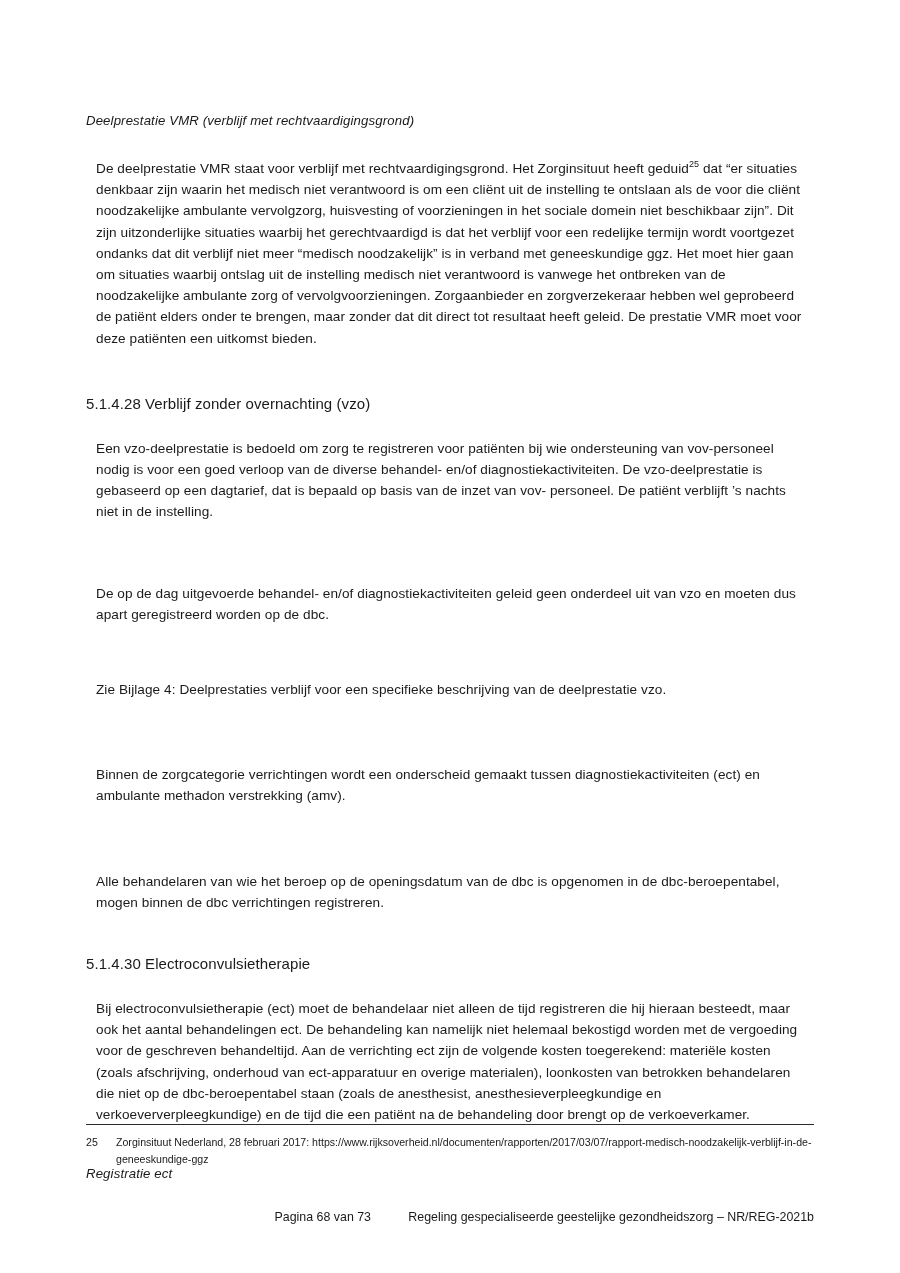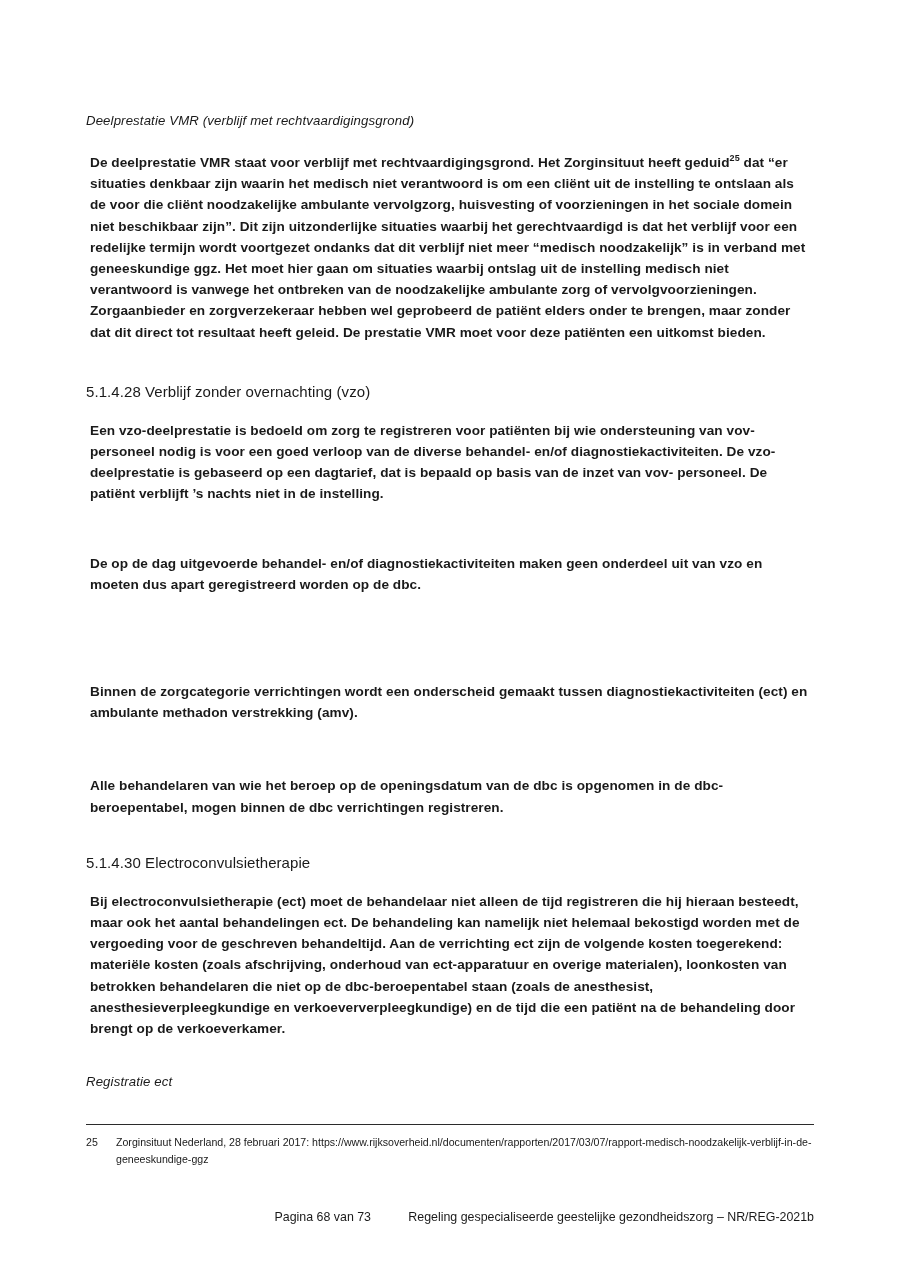--- a/index.html
+++ b/index.html
@@ -20,23 +20,23 @@
     left: 0; top: 0;
     width: 900px;
     height: 962px;
     box-sizing: border-box;
     padding: 112px 86px 0 86px;
   }
   .content {
     width: 728px;
   }
   p, h3, .para {
-    margin: 4px;
+    margin: 10px;
     padding: 0;
-    font-weight: bold;
+    font-weight: normal;
   }
   .italic-head {
     font-style: italic;
     font-size: 13.2px;
     line-height: 18px;
     letter-spacing: 0.01em;
   }
   .body-para {
     font-size: 13.6px;
     line-height: 21.2px;
@@ -117,24 +117,25 @@
     <div class="gap-34"></div>
 
     <div class="section-head">5.1.4.28 Verblijf zonder overnachting (vzo)</div>
 
     <div class="gap-14"></div>
 
     <p class="body-para">Een vzo-deelprestatie is bedoeld om zorg te registreren voor patiënten bij wie ondersteuning van vov-personeel nodig is voor een goed verloop van de diverse behandel- en/of diagnostiekactiviteiten. De vzo-deelprestatie is gebaseerd op een dagtarief, dat is bepaald op basis van de inzet van vov- personeel. De patiënt verblijft ’s nachts niet in de instelling.</p>
 
     <div class="gap-40"></div>
 
-    <p class="body-para">De op de dag uitgevoerde behandel- en/of diagnostiekactiviteiten maken geen onderdeel uit van vzo en moeten dus apart geregistreerd worden op de dbc.</p>
+    <p class="body-para">De op de dag uitgevoerde behandel- en/of diagnostiekactiviteiten geleid geen onderdeel uit van vzo en moeten dus apart geregistreerd worden op de dbc.</p>
 
     <div class="gap-34"></div>
 
+    <p class="body-para">Zie Bijlage 4: Deelprestaties verblijf voor een specifieke beschrijving van de deelprestatie vzo.</p>
 
     <div class="gap-34"></div>
 
 
     <div class="gap-10"></div>
 
     <p class="body-para">Binnen de zorgcategorie verrichtingen wordt een onderscheid gemaakt tussen diagnostiekactiviteiten (ect) en ambulante methadon verstrekking (amv).</p>
 
     <div class="gap-30"></div>
 

